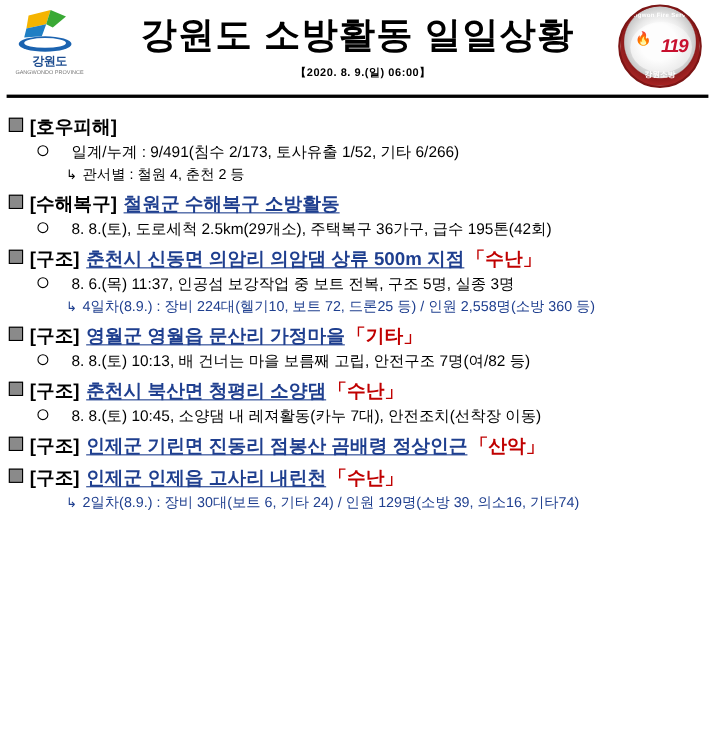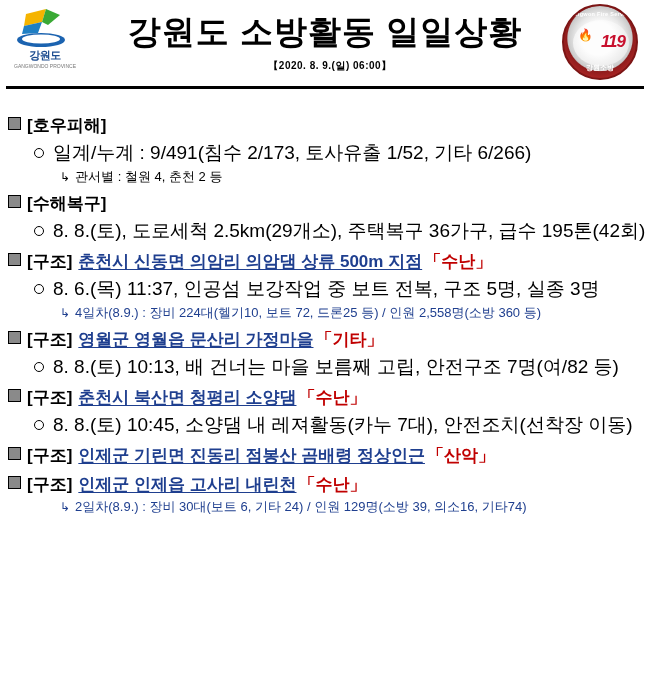--- a/index.html
+++ b/index.html
@@ -133,21 +133,21 @@
     font-size: 12px;
   }
   .rule {
     height: 3px;
     background: #000;
     margin: 2px 6px 0 6px;
   }
 
   
   .content {
-    padding: 19px 8px 0 8px;
+    padding: 9px 8px 0 8px;
   }
   .block {
     margin-bottom: 2px;
   }
   .head-line {
     display: flex;
     align-items: baseline;
     font-size: 17px;
     font-weight: bold;
     margin-top: 6px;
@@ -177,23 +177,24 @@
   .head-rest.nounder {
     text-decoration: none;
   }
   .head-tail {
     color: #c00000;
     margin-left: 2px;
   }
   .bullet-line {
     display: flex;
     align-items: baseline;
-    font-size: 19px;
+    font-size: 14px;
     margin: 3px 0 0 26px;
     white-space: nowrap;
+    gap: 12px;
   }
   .circ {
     display: inline-block;
     width: 8px;
     height: 8px;
     border: 1.4px solid #000;
     border-radius: 50%;
     margin-right: 9px;
     flex: 0 0 auto;
     position: relative;
@@ -266,20 +267,21 @@
         </div>
         <div class="sub-line dark">
           <span class="arrow">↳</span>
           <span>관서별 : 철원 4, 춘천 2 등</span>
         </div>
       </div>
       <div class="block">
         <div class="head-line">
           <span class="sq"></span>
           <span class="cat">[수해복구]</span>
+          <span class="head-rest">철원군 수해복구 소방활동</span>
         </div>
         <div class="bullet-line">
           <span class="circ"></span>
           <span>8. 8.(토), 도로세척 2.5km(29개소), 주택복구 36가구, 급수 195톤(42회)</span>
         </div>
       </div>
       <div class="block">
         <div class="head-line">
           <span class="sq"></span>
           <span class="cat">[구조]</span>

